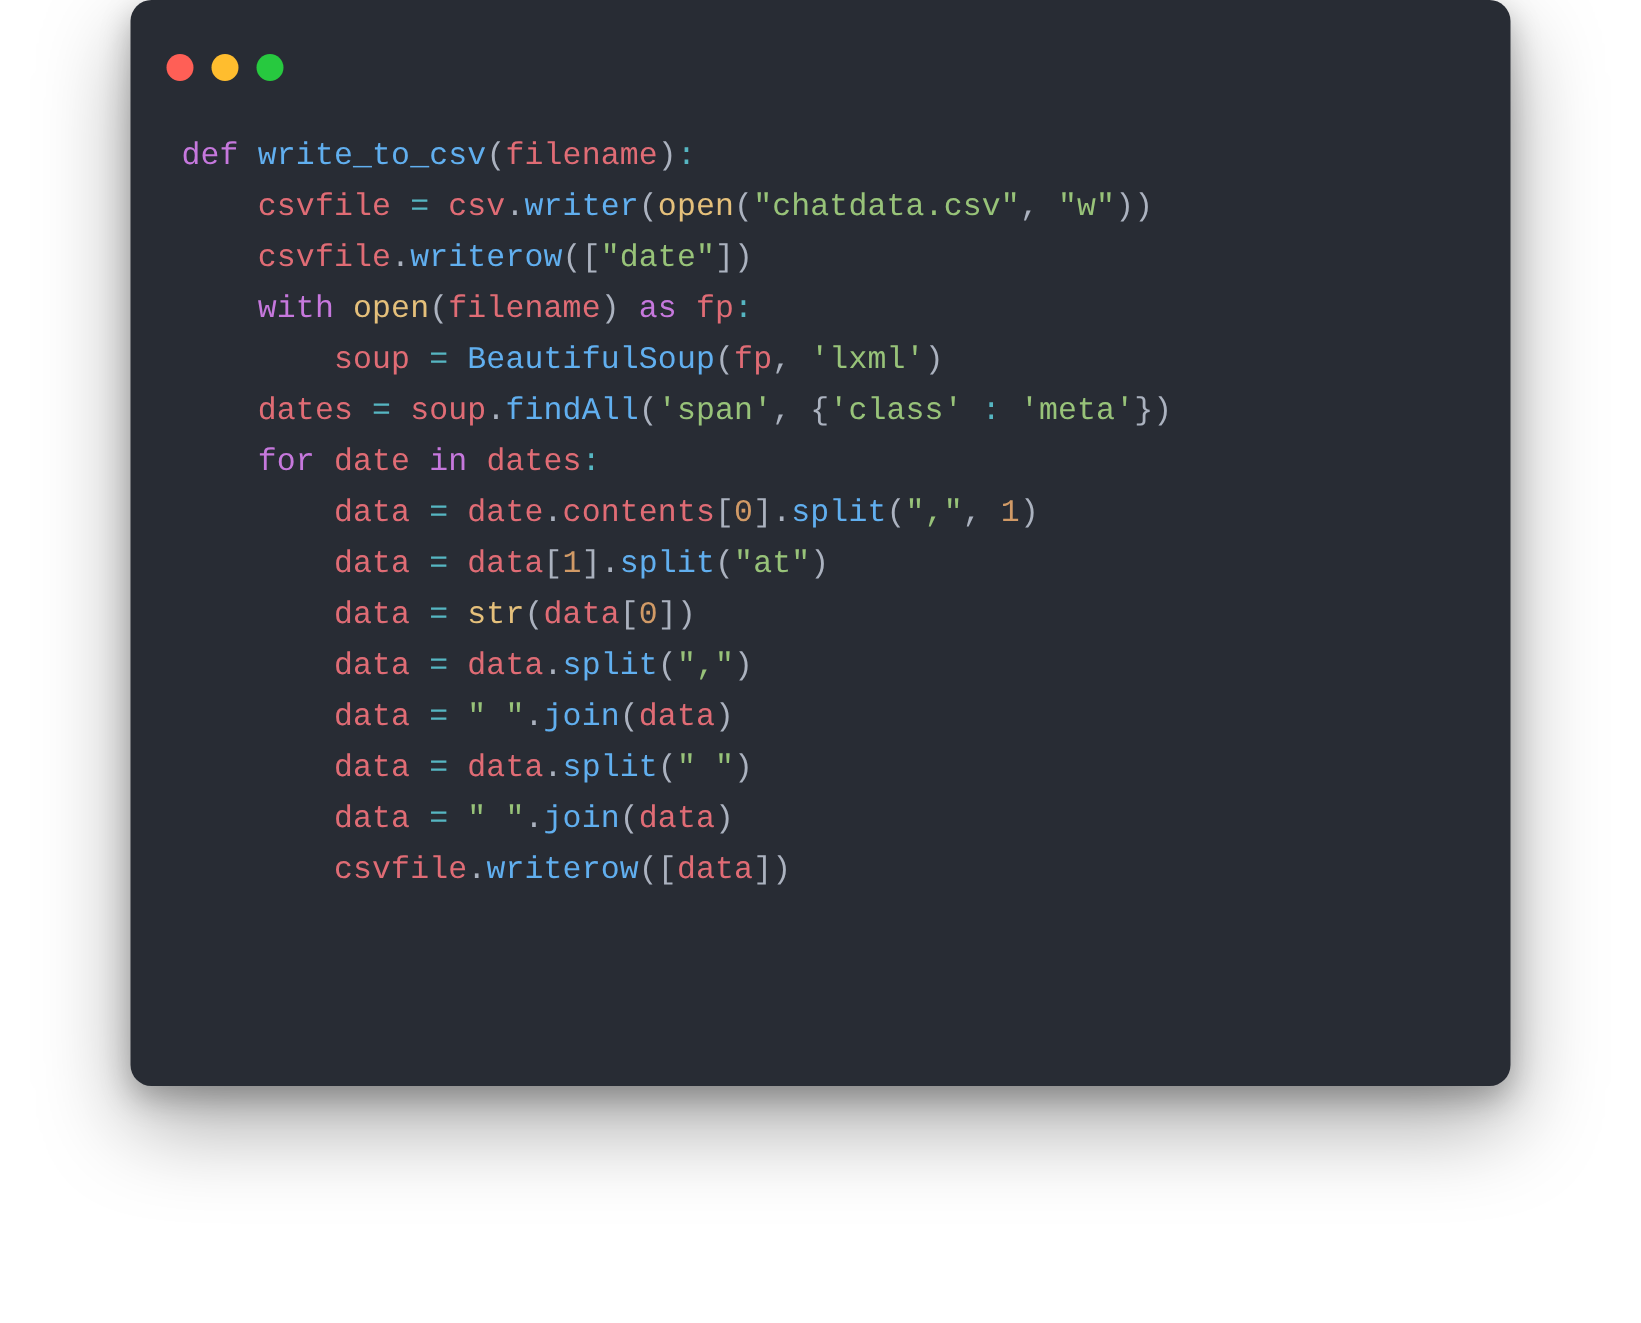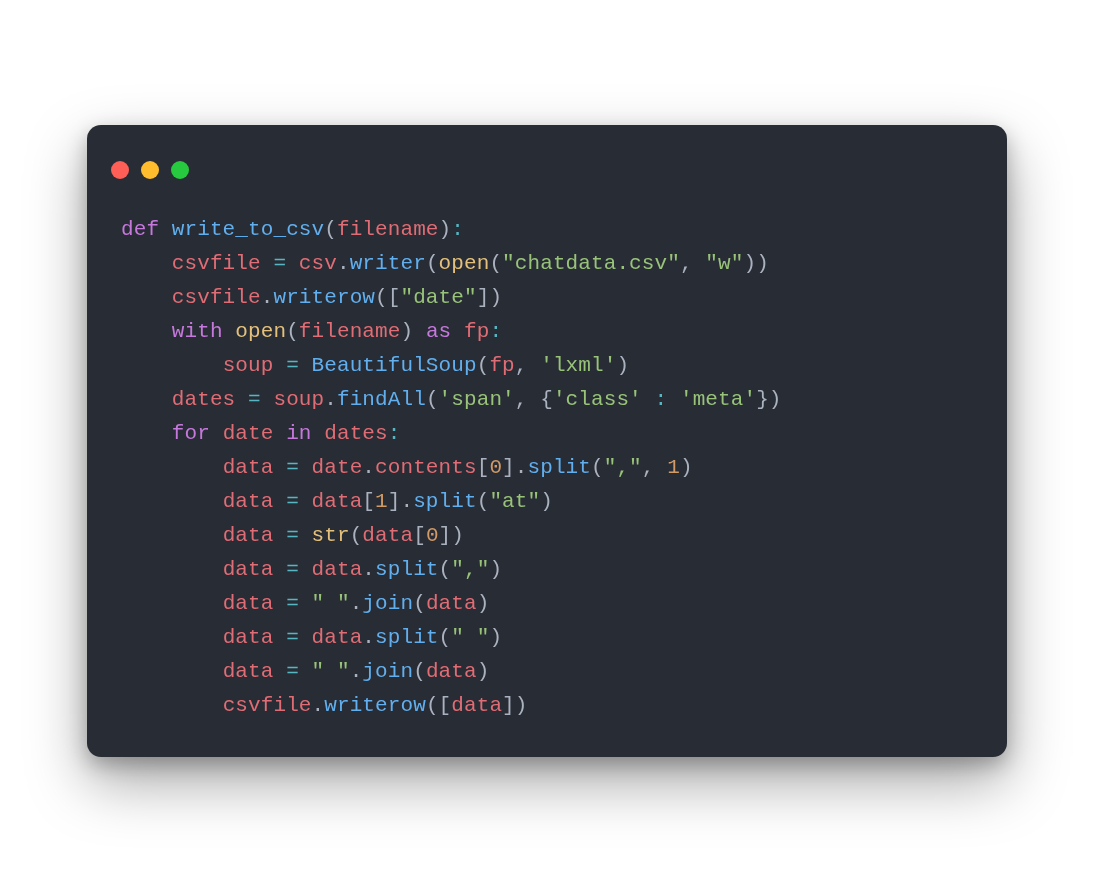--- a/index.html
+++ b/index.html
@@ -5,23 +5,22 @@
   html, body {
     margin: 0;
     padding: 0;
     width: 1094px;
     height: 882px;
     background: #ffffff;
     font-family: "SF Mono", "Menlo", "Consolas", "Liberation Mono", monospace;
   }
   .stage {
     width: 1094px;
-    height: 882px;
+    height: 724px;
     display: flex;
-    align-items: center;
     justify-content: center;
   }
   .window {
     width: 920px;
     background: #282c34;
     border-radius: 14px;
     box-shadow: 0 25px 60px rgba(0,0,0,0.35), 0 8px 20px rgba(0,0,0,0.25);
     padding: 0 0 34px 0;
     box-sizing: border-box;
   }

